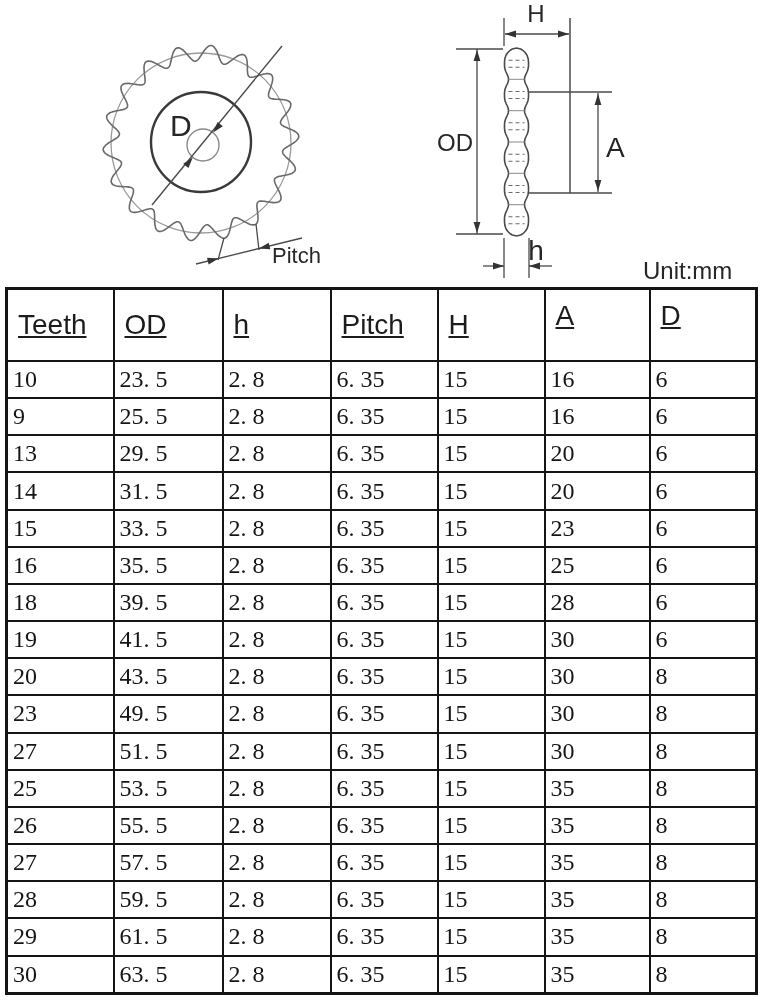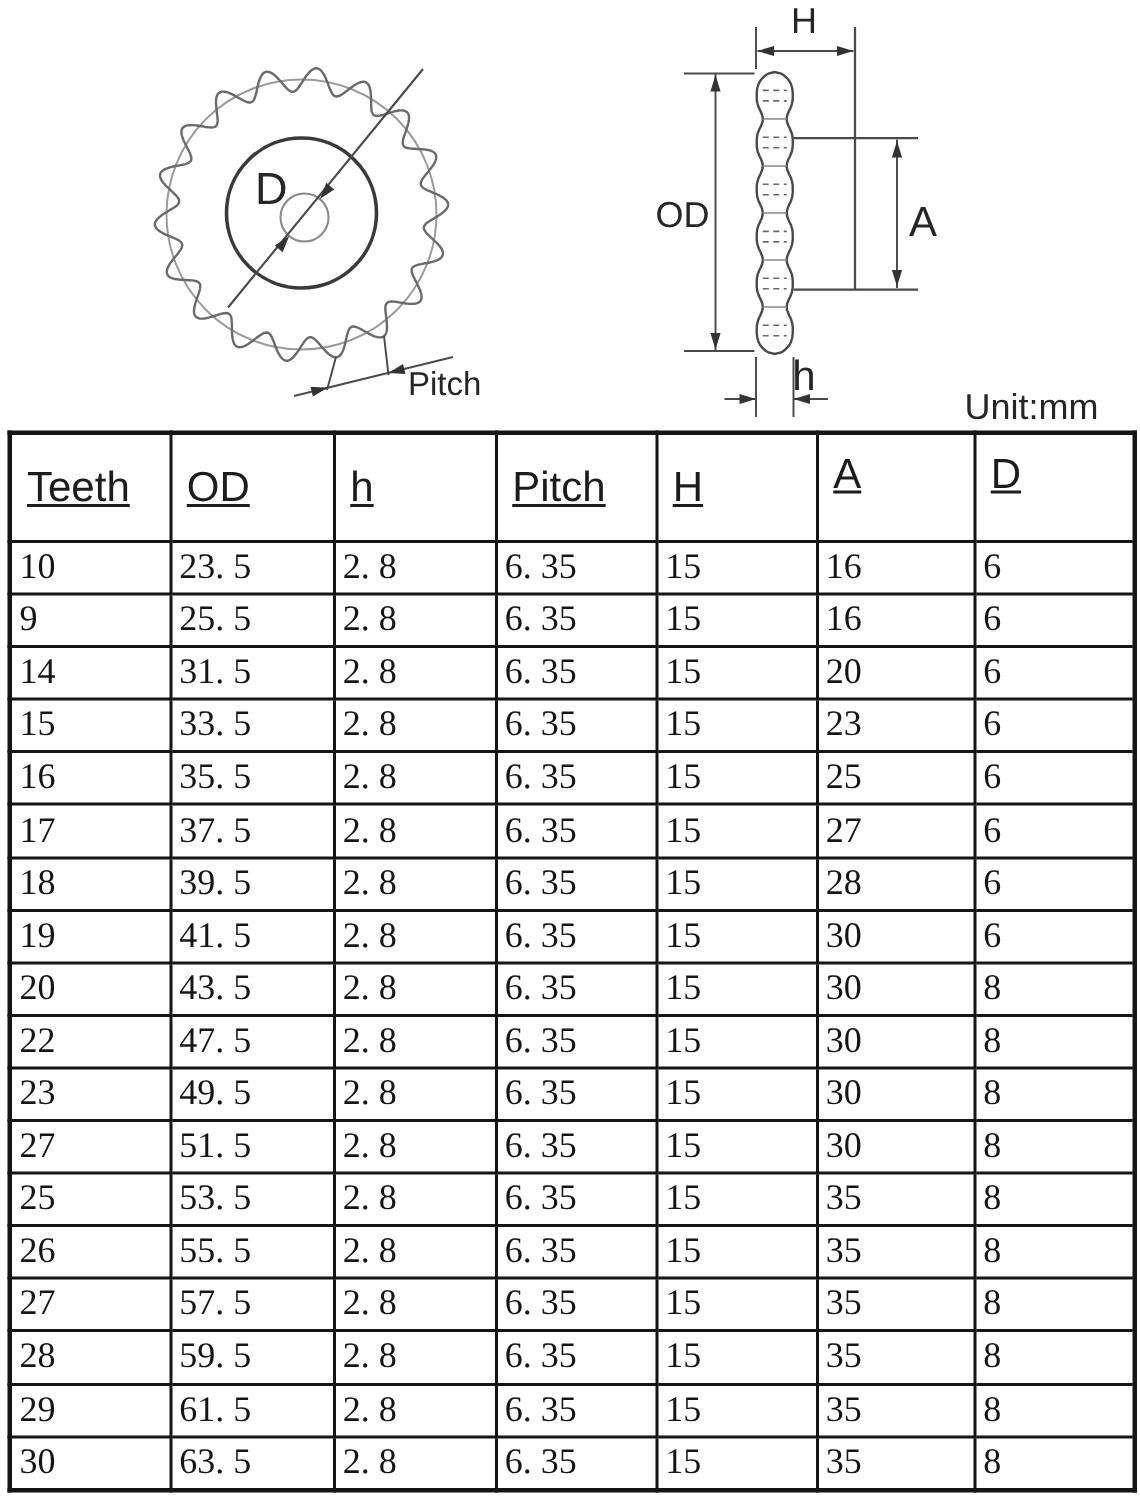--- a/index.html
+++ b/index.html
@@ -155,20 +155,29 @@
       <tr>
         <td>9</td>
         <td>25. 5</td>
         <td>2. 8</td>
         <td>6. 35</td>
         <td>15</td>
         <td>16</td>
         <td>6</td>
       </tr>
       <tr>
+        <td>13</td>
+        <td>29. 5</td>
+        <td>2. 8</td>
+        <td>6. 35</td>
+        <td>15</td>
+        <td>20</td>
+        <td>6</td>
+      </tr>
+      <tr>
         <td>14</td>
         <td>31. 5</td>
         <td>2. 8</td>
         <td>6. 35</td>
         <td>15</td>
         <td>20</td>
         <td>6</td>
       </tr>
       <tr>
         <td>15</td>
@@ -182,29 +191,20 @@
       <tr>
         <td>16</td>
         <td>35. 5</td>
         <td>2. 8</td>
         <td>6. 35</td>
         <td>15</td>
         <td>25</td>
         <td>6</td>
       </tr>
       <tr>
-        <td>17</td>
-        <td>37. 5</td>
-        <td>2. 8</td>
-        <td>6. 35</td>
-        <td>15</td>
-        <td>27</td>
-        <td>6</td>
-      </tr>
-      <tr>
         <td>18</td>
         <td>39. 5</td>
         <td>2. 8</td>
         <td>6. 35</td>
         <td>15</td>
         <td>28</td>
         <td>6</td>
       </tr>
       <tr>
         <td>19</td>
@@ -218,29 +218,20 @@
       <tr>
         <td>20</td>
         <td>43. 5</td>
         <td>2. 8</td>
         <td>6. 35</td>
         <td>15</td>
         <td>30</td>
         <td>8</td>
       </tr>
       <tr>
-        <td>22</td>
-        <td>47. 5</td>
-        <td>2. 8</td>
-        <td>6. 35</td>
-        <td>15</td>
-        <td>30</td>
-        <td>8</td>
-      </tr>
-      <tr>
         <td>23</td>
         <td>49. 5</td>
         <td>2. 8</td>
         <td>6. 35</td>
         <td>15</td>
         <td>30</td>
         <td>8</td>
       </tr>
       <tr>
         <td>27</td>

